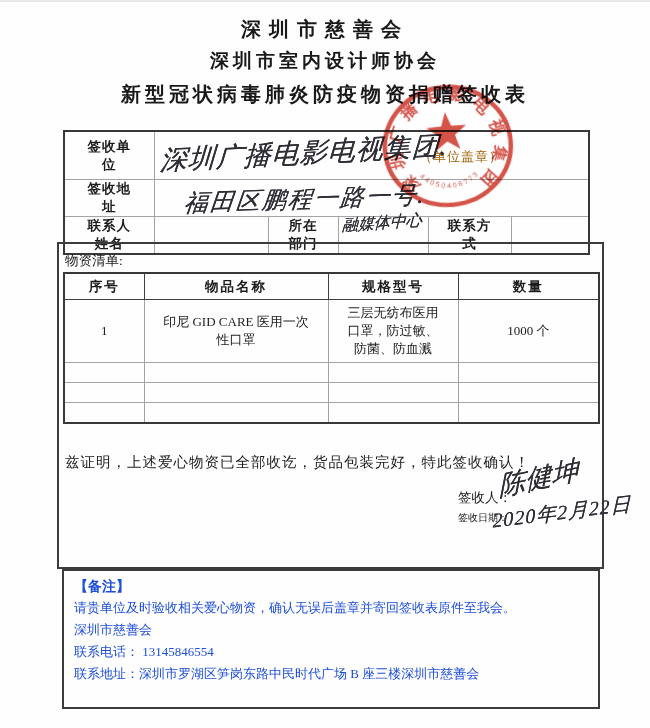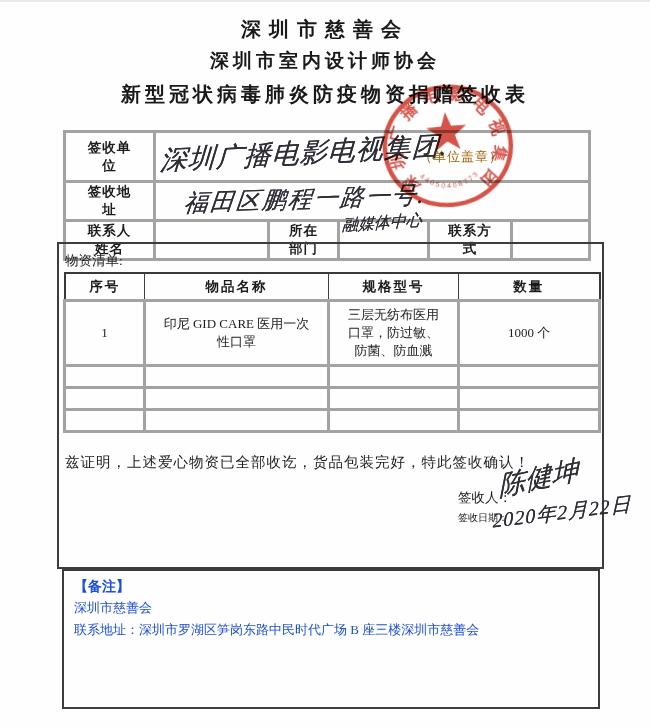--- a/index.html
+++ b/index.html
@@ -8,21 +8,21 @@
     background:#fefefe;overflow:hidden;
     font-family:"Liberation Sans",sans-serif;color:#1c1c1c;
   }
   
   .title{position:absolute;left:0;width:100%;text-align:center;font-weight:bold;color:#191919;white-space:nowrap;}
   .title-1{top:14px;font-size:20px;letter-spacing:8px;}
   .title-2{top:46px;font-size:19px;letter-spacing:4px;}
   .title-3{top:79px;font-size:20px;letter-spacing:4px;}
   
   table{border-collapse:collapse;table-layout:fixed;position:absolute;background:transparent;}
-  td{border:3px solid #a3a3a3;padding:0 16px;font-size:13.5px;overflow:hidden;}
+  td{border:1px solid #a3a3a3;padding:0 16px;font-size:13.5px;overflow:hidden;}
   .header-table{left:63px;top:128px;width:525px;border:2px solid #383838;}
   .header-table td.lbl{font-weight:bold;text-align:center;letter-spacing:1px;}
   .row-unit td{height:47px;}
   .row-addr td{height:35px;font-family:Liberation Mono, monospace;}
   .row-contact td{height:24px;}
   .materials-table{left:63px;top:270px;width:535px;border:2px solid #383838;}
   .materials-table th{border:1px solid #3f3f3f;font-size:13.5px;font-weight:bold;height:23px;letter-spacing:2px;}
   .materials-table td{text-align:center;font-size:13px;line-height:18px;font-family:"Liberation Serif",serif;}
   .materials-table tr.item-row td{height:62px;}
   .materials-table tr.empty-row td{height:19px;}
@@ -158,17 +158,19 @@
     <text font-size="16" font-weight="bold" letter-spacing="8" fill="#cf362a">
       <textPath href="#ringpath" startOffset="3">深圳广播电影电视集团</textPath>
     </text>
     <text font-size="7" letter-spacing="2.2" fill="#cf362a">
       <textPath href="#serialpath" startOffset="2">44050406773</textPath>
     </text>
   </svg>
 
   <div class="remarks-box">
     <div class="remarks-title">【备注】</div>
+    <div>请贵单位及时验收相关爱心物资，确认无误后盖章并寄回签收表原件至我会。</div>
     <div>深圳市慈善会</div>
+    <div>联系电话： 13145846554</div>
     <div>联系地址：深圳市罗湖区笋岗东路中民时代广场 B 座三楼深圳市慈善会</div>
   </div>
 
 </div>
 
 </body></html>

